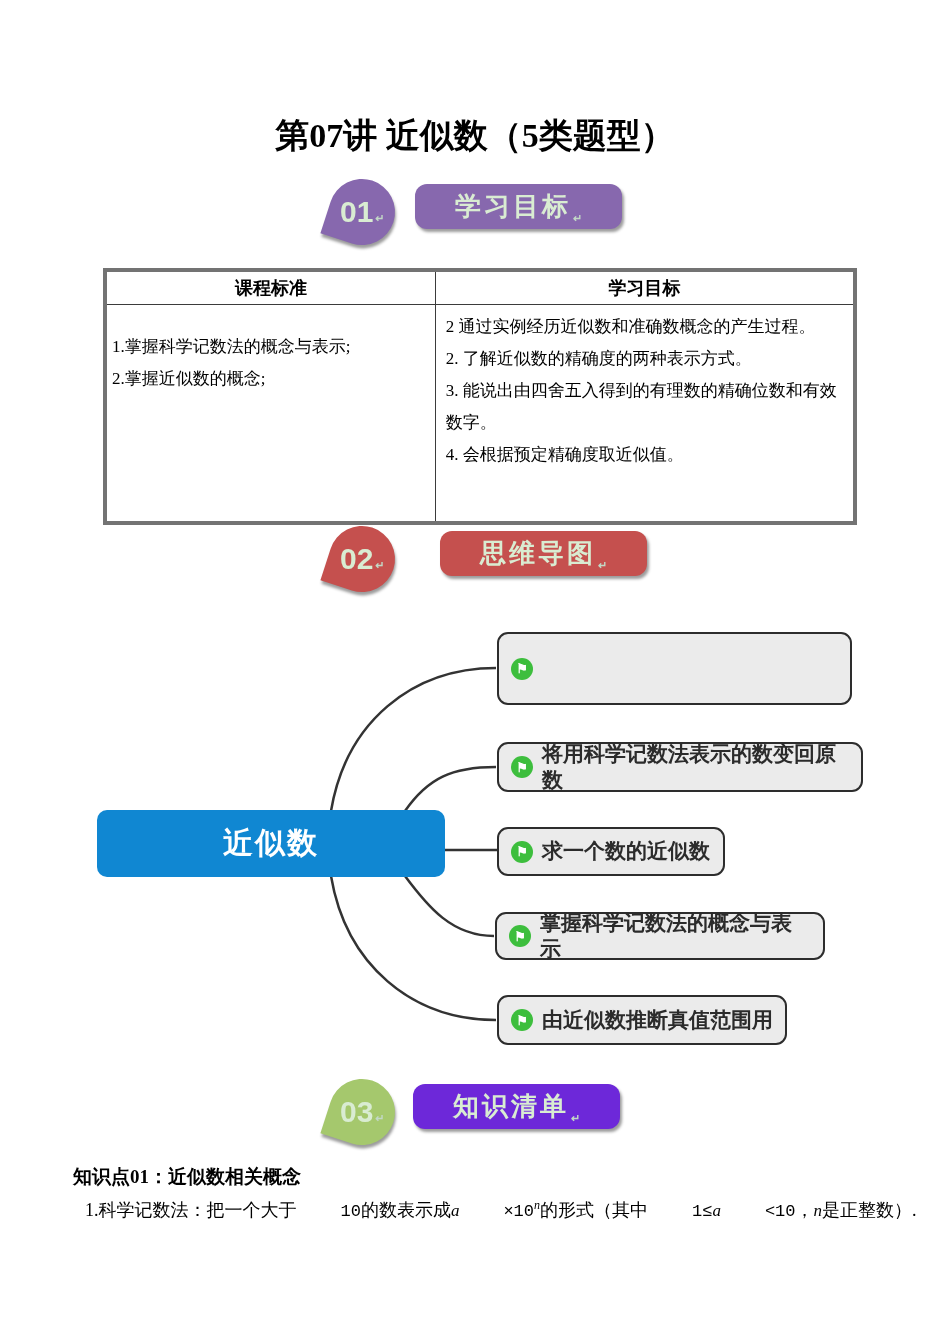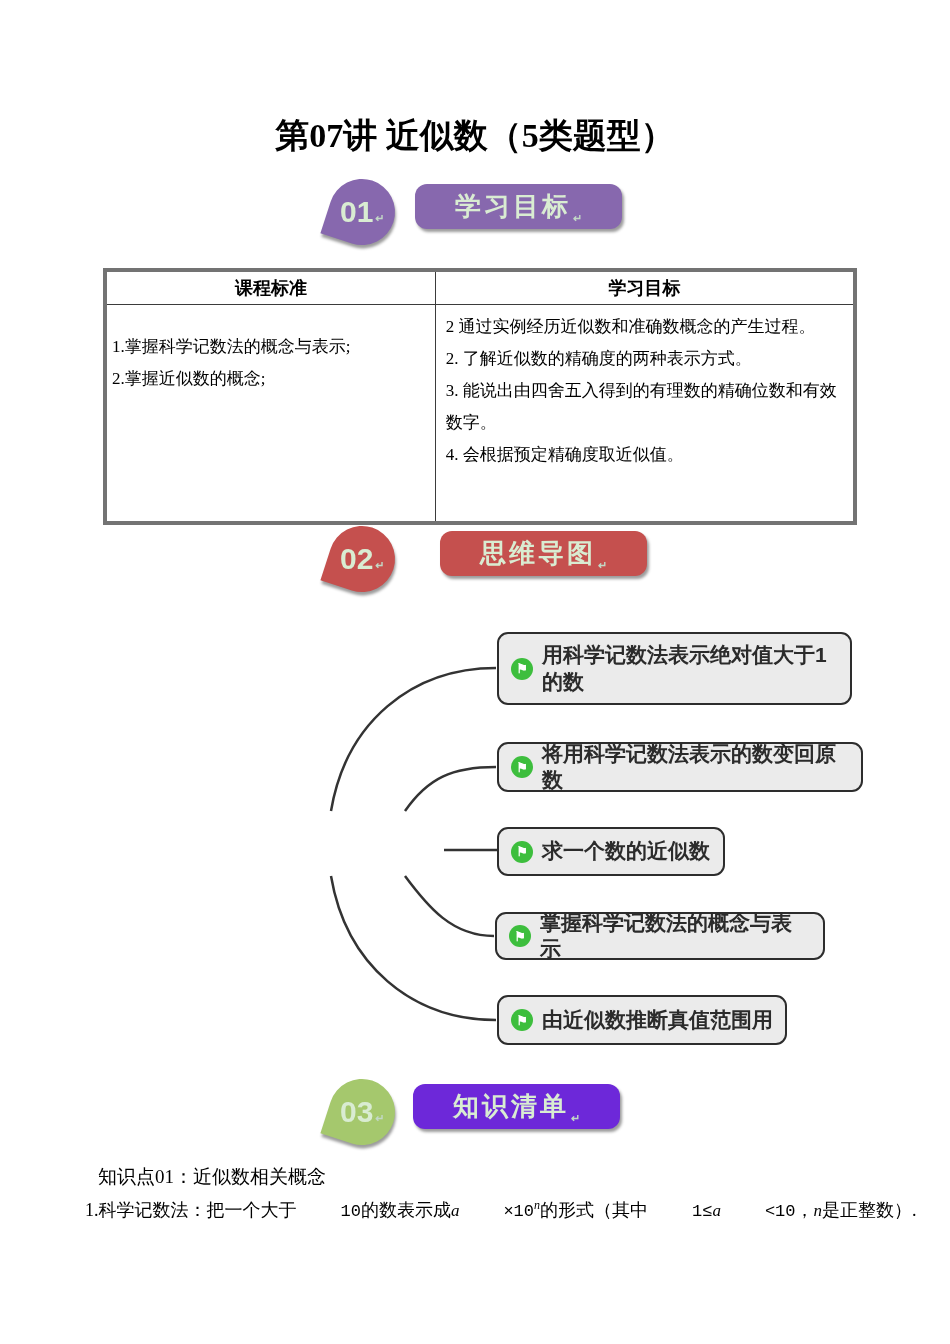--- a/index.html
+++ b/index.html
@@ -76,21 +76,21 @@
   .b3 { left:497px; top:217px; width:228px; height:49px; }
   .b4 { left:495px; top:302px; width:330px; height:48px; }
   .b5 { left:497px; top:385px; width:290px; height:50px; }
   .flag {
     flex:0 0 auto; width:22px; height:22px; border-radius:50%;
     color:#fff; display:flex; align-items:center; justify-content:center;
     font-size:13px; line-height:1;
   }
 
   
-  .k-heading { position:absolute; left:98px; top:1164px; font-size:19px; font-weight:normal; }
+  .k-heading { position:absolute; left:73px; top:1164px; font-size:19px; font-weight:bold; }
   .k-item    { position:absolute; left:85px; top:1198px; font-size:18px; }
   .seg-math   { font-family:Liberation Mono, monospace; font-size:17px;margin-left:44px; }
   .seg-mathit { font-family:"Liberation Serif", serif; font-size:17px; font-style:italic; }
   .seg-sup    { font-family:"Liberation Serif", serif; font-size:12px; font-style:italic;
                 vertical-align:super; }
 </style>
 </head>
 <body>
 
 <div class="page">
@@ -142,24 +142,26 @@
 
   <div class="mindmap">
     <svg width="950" height="460" viewBox="0 0 950 460">
       <path d="M 331 201 C 346 112, 412 58, 496 58" fill="none" stroke="#333" stroke-width="2.5"></path>
       <path d="M 405 201 C 428 168, 452 157, 496 157" fill="none" stroke="#333" stroke-width="2.5"></path>
       <path d="M 444 240 L 497 240" fill="none" stroke="#333" stroke-width="2.5"></path>
       <path d="M 405 266 C 428 297, 452 326, 494 326" fill="none" stroke="#333" stroke-width="2.5"></path>
       <path d="M 331 266 C 346 355, 412 410, 496 410" fill="none" stroke="#333" stroke-width="2.5"></path>
     </svg>
 
+    <div class="root-node" style="background: rgb(16, 135, 210);">
+      <span>近似数</span>
+    </div>
 
     <div class="branch b1">
       <span class="flag" style="background: rgb(61, 190, 61);">⚑</span>
-      <span>用科学记数法表示绝对值大于1的数</span>
     </div>
     <div class="branch b2">
       <span class="flag" style="background: rgb(61, 190, 61);">⚑</span>
       <span>将用科学记数法表示的数变回原数</span>
     </div>
     <div class="branch b3">
       <span class="flag" style="background: rgb(61, 190, 61);">⚑</span>
       <span>求一个数的近似数</span>
     </div>
     <div class="branch b4">

